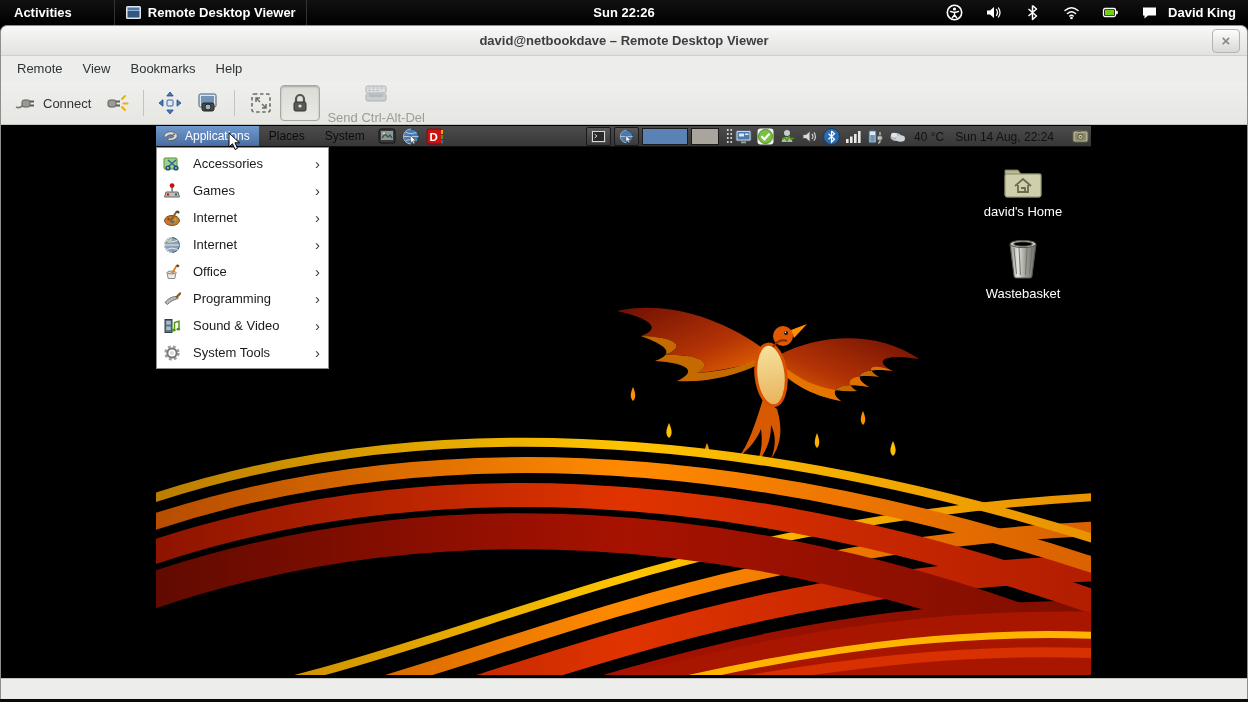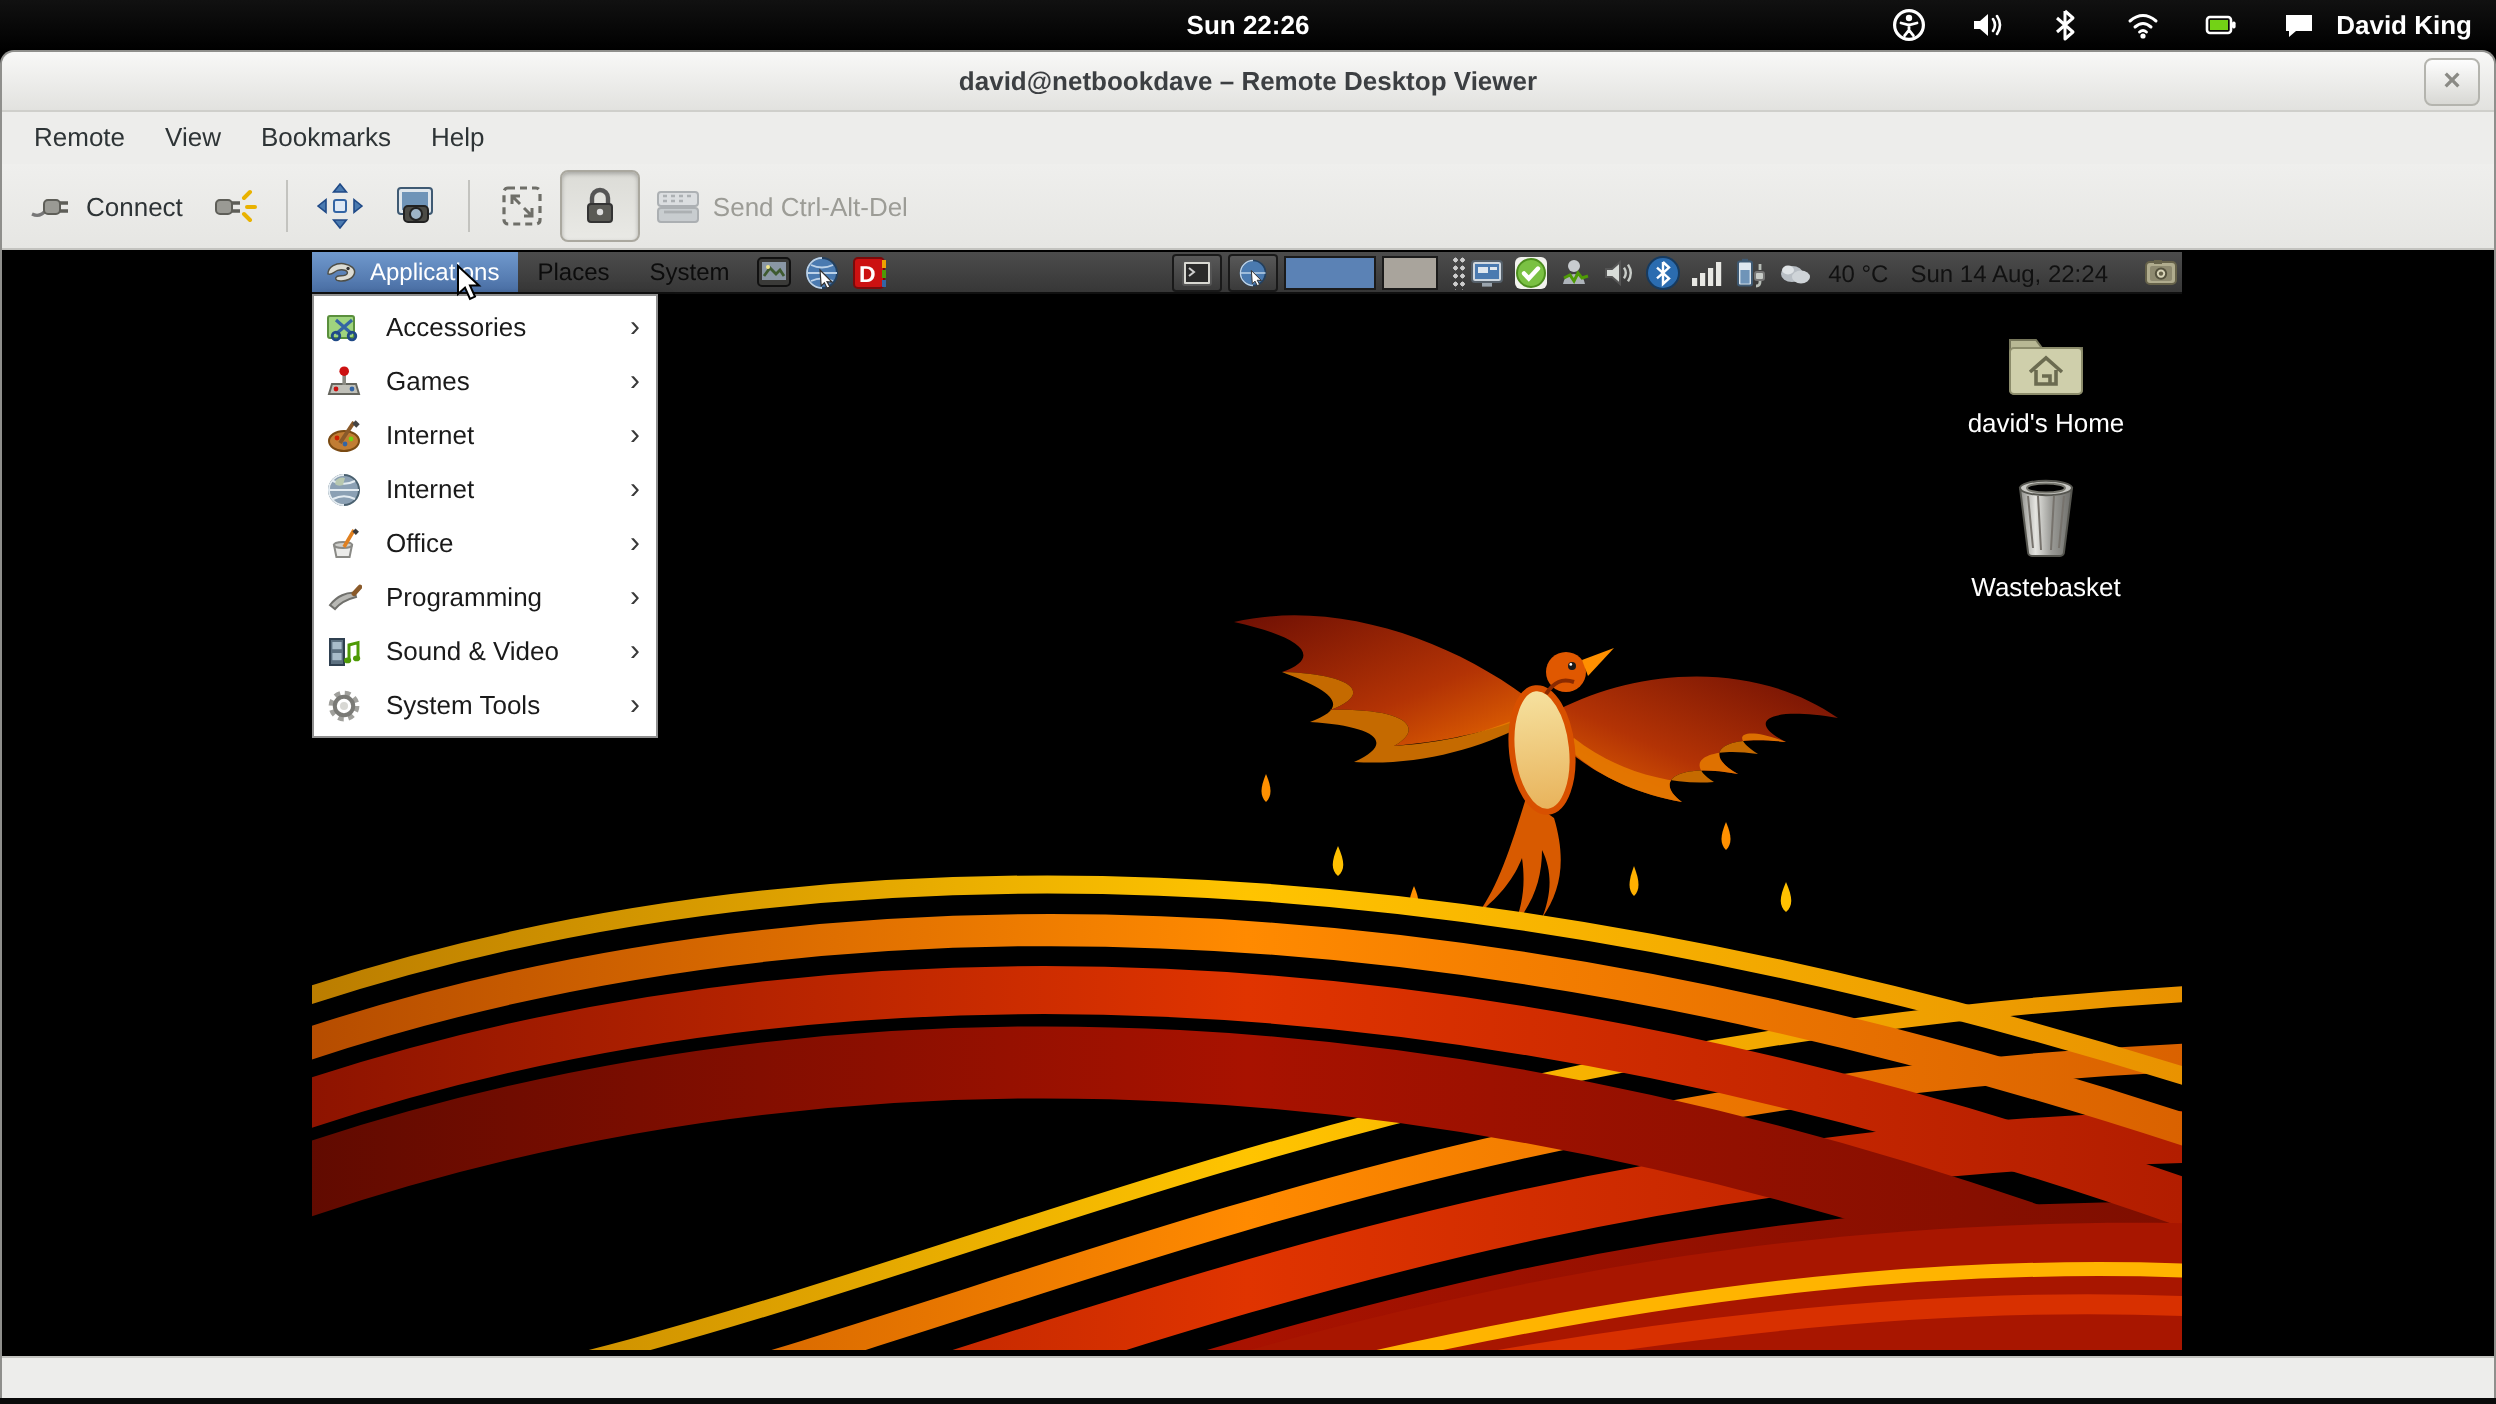--- a/index.html
+++ b/index.html
@@ -29,21 +29,21 @@
     background:linear-gradient(#fdfdfd,#d8d8d4); border:1px solid #b4b4ae; border-radius:4px;
     color:#8a8a85; font-size:15px; font-weight:bold; line-height:22px; text-align:center; }
   #menubar { height:26px; display:flex; align-items:center; padding-left:6px; font-size:13px; color:#2e3436; }
   .menu-top { padding:0 10px; height:26px; line-height:26px; }
   #toolbar { height:43px; display:flex; align-items:center; padding-left:6px;
     border-bottom:1px solid #c3c3bf; background:linear-gradient(#efefed,#e6e6e3);text-align:center; }
   .tb-btn { display:flex; align-items:center; gap:5px; padding:5px 7px; border-radius:4px;
     font-size:13px; color:#2e3436; }
   .tb-btn.active { background:linear-gradient(#dcdcd7,#e9e9e5); border:1px solid #aaa89f;
     box-shadow:inset 0 1px 2px rgba(0,0,0,.25); }
-  .tb-btn.disabled { color:#9c9c96; }
+  .tb-btn.disabled { color:#9c9c96;flex-direction:column; }
   .tb-sep { width:1px; height:26px; background:#c3c3bf; margin:0 7px; }
   .tbicon { width:24px; height:24px; }
 
   
   #viewer { position:relative; height:553px; background:#000; overflow:hidden; }
   #remote-screen { position:absolute; left:155px; top:1px; width:935px; height:549px; background:#000; }
 
   
   #remote-panel { position:absolute; top:0; left:0; width:935px; height:21px;
     background:linear-gradient(#4c4c4c,#373737); border-bottom:1px solid #101010;
@@ -85,20 +85,31 @@
   #cursor { position:absolute; left:72px; top:6px; width:13px; height:19px; z-index:60; }
   #apps-menu { z-index:50; }
 
   #statusbar { height:22px; background:#ededeb; border-top:1px solid #c3c3bf; }
   #screen-edge { position:absolute; top:699px; left:0; width:1248px; height:3px; background:#0a0a0a; }
 </style>
 </head>
 <body>
 
 <div id="gnome-bar">
+  <div class="left">
+    <span class="activities">Activities</span>
+    <span class="focused-app">
+      <svg class="sysicon" viewBox="0 0 17 17">
+          <rect x="1" y="2" width="15" height="13" rx="1.5" fill="#dfe6ec"></rect>
+          <rect x="2.5" y="3.5" width="12" height="3" fill="#4a7ab0"></rect>
+          <rect x="2.5" y="7" width="12" height="6.5" fill="#35567e"></rect>
+        </svg>
+      <span>Remote Desktop Viewer</span>
+    </span>
+  </div>
   <div class="center">Sun 22:26</div>
   <div class="right">
     <svg class="sysicon" viewBox="0 0 17 17">
         <circle cx="8.5" cy="8.5" r="7.2" fill="none" stroke="#fff" stroke-width="1.6"></circle>
         <circle cx="8.5" cy="5" r="1.6" fill="#fff"></circle>
         <path d="M4.5 7.5 L8.5 8.5 L12.5 7.5 M8.5 8.5 L8.5 11 L6.3 13.8 M8.5 11 L10.7 13.8" stroke="#fff" stroke-width="1.4" fill="none" stroke-linecap="round"></path>
       </svg>
     <svg class="sysicon" viewBox="0 0 17 17">
         <path d="M2 6.5 h3 l4-3.5 v11 l-4-3.5 h-3 Z" fill="#fff"></path>
         <path d="M11.5 5.5 q2 3 0 6 M13.5 4 q3 4.5 0 9" stroke="#fff" stroke-width="1.3" fill="none" stroke-linecap="round"></path>

